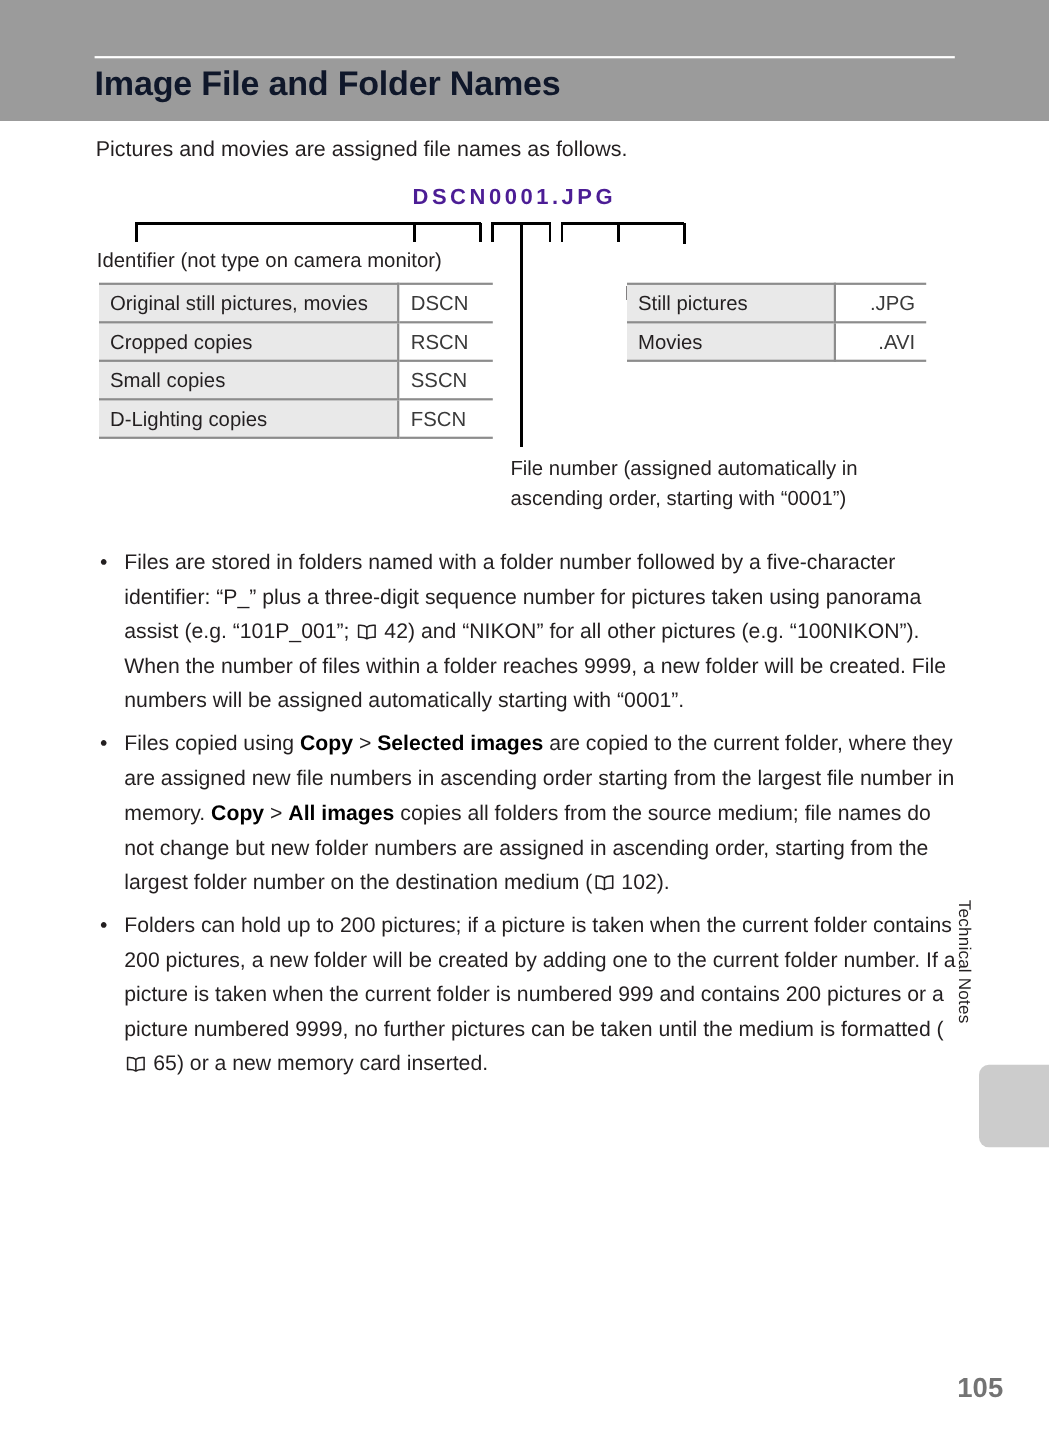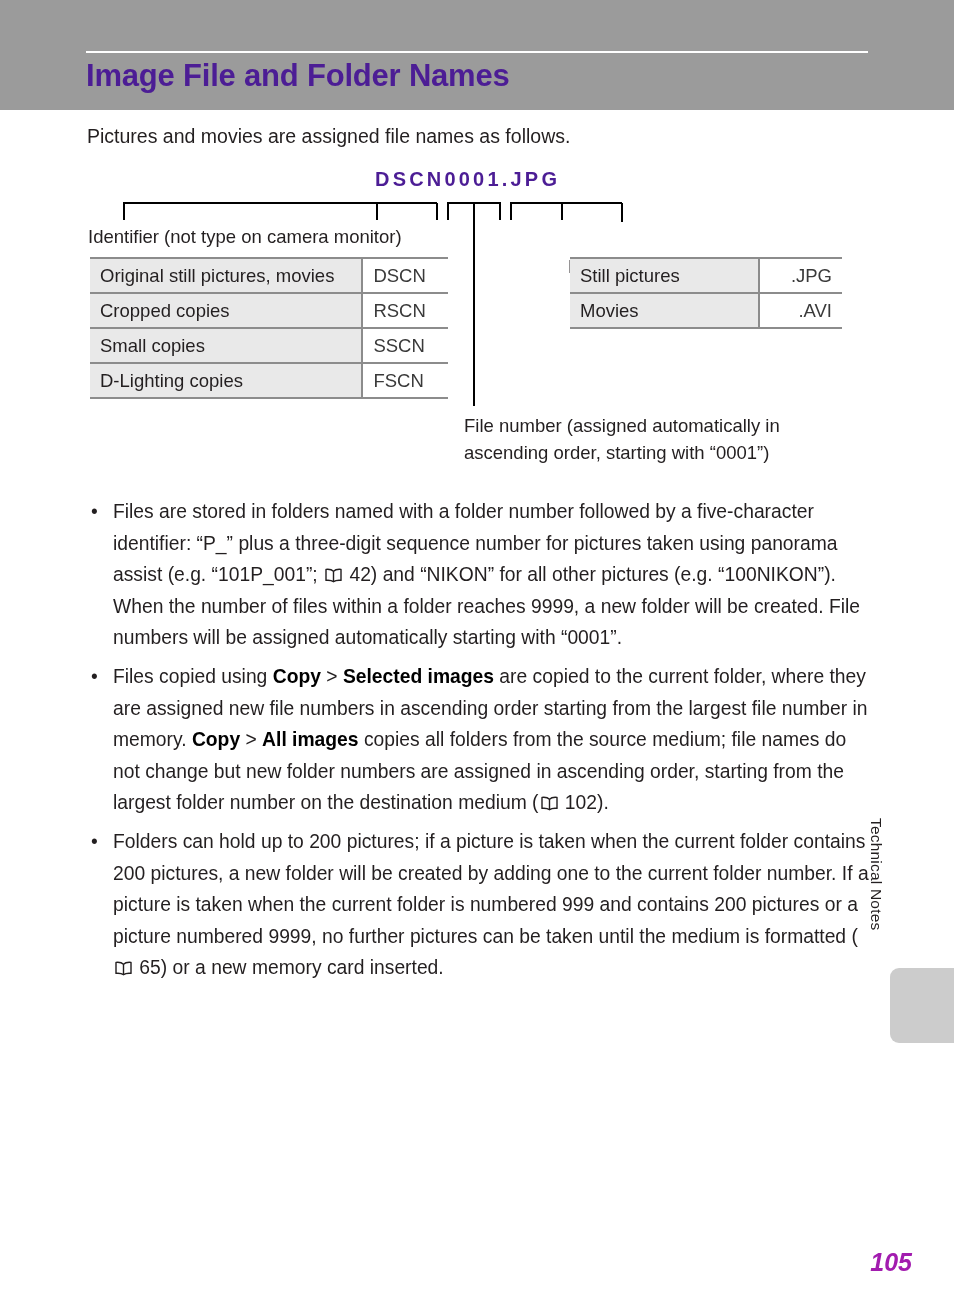--- a/index.html
+++ b/index.html
@@ -33,21 +33,21 @@
     height: 2px;
     background: #ffffff;
   }
   .page-title {
     position: absolute;
     left: 86px;
     top: 58px;
     font-size: 31px;
     font-weight: bold;
     letter-spacing: -0.2px;
-    color: #4c1d95;
+    color: #0f172a;
     white-space: nowrap;
   }
 
   
   .intro {
     position: absolute;
     left: 87px;
     top: 125px;
     font-size: 19.5px;
     color: #231f20;
@@ -205,22 +205,21 @@
 
   
   .page-number {
     position: absolute;
     left: 0;
     top: 1248px;
     width: 912px;
     text-align: right;
     font-size: 25px;
     font-weight: bold;
-    font-style: italic;
-    color: #a21caf;
+    color: #737373;
   }
 </style>
 </head>
 <body>
 
 <div class="header-band">
   <div class="header-rule"></div>
   <div class="page-title">Image File and Folder Names</div>
 </div>
 

